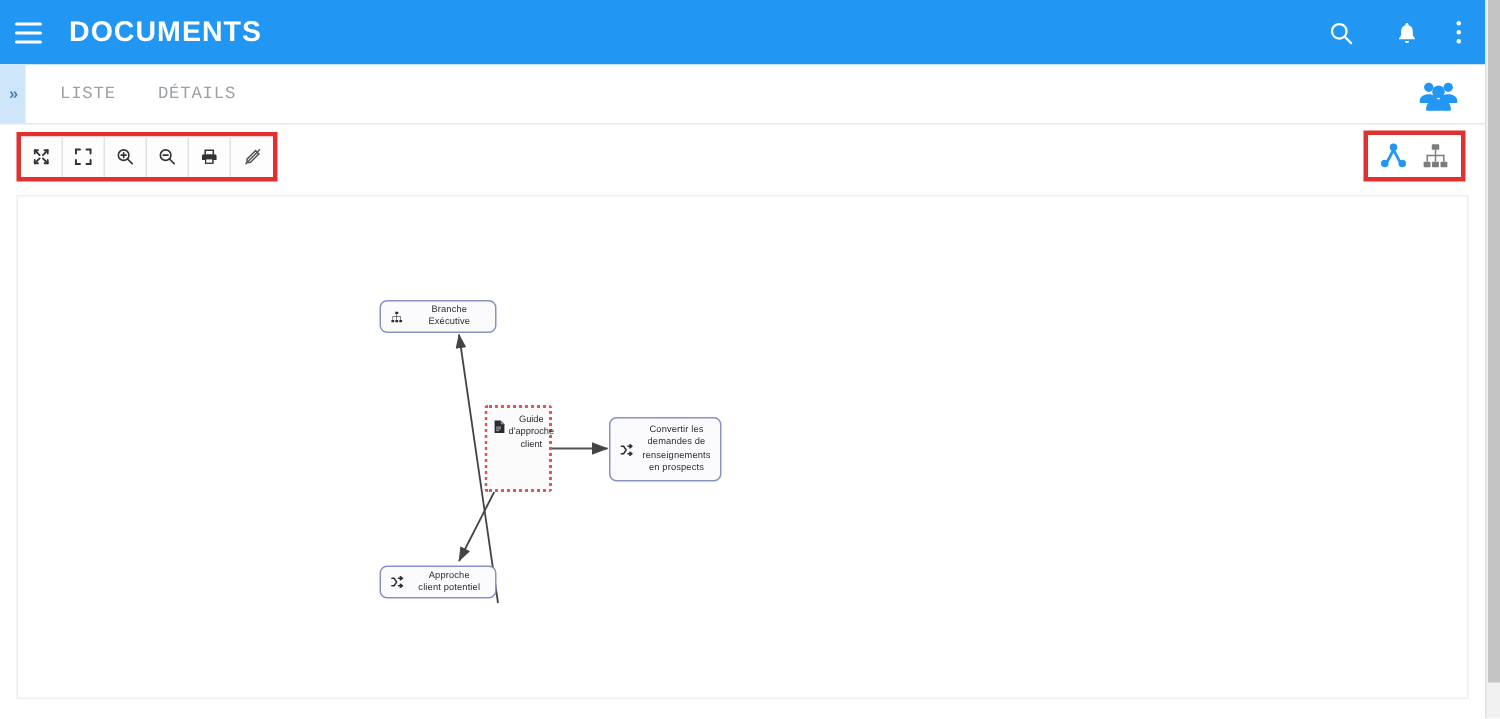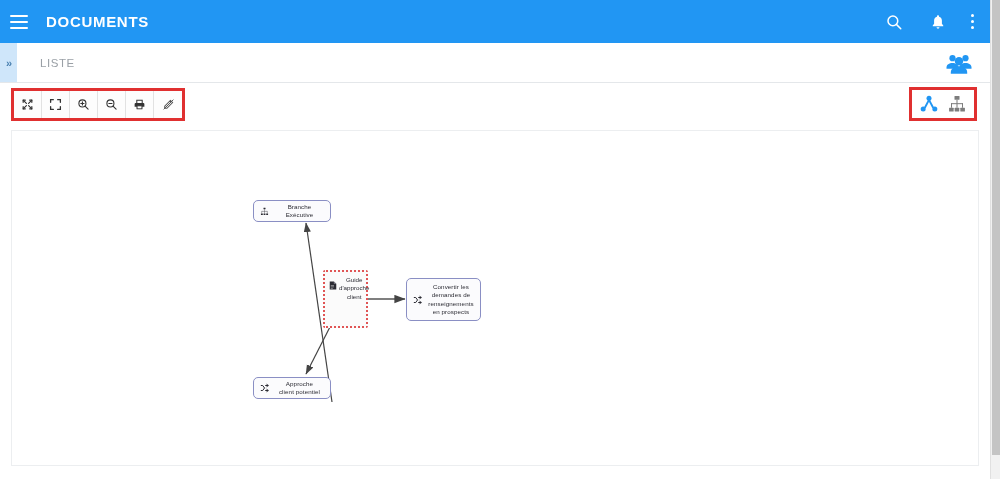--- a/index.html
+++ b/index.html
@@ -18,21 +18,21 @@
     background: #2196f3;
     display: flex; align-items: center;
   }
   .hamburger {
     width: 18px; height: 14px; margin-left: 10px; margin-right: 18px;
     display: flex; flex-direction: column; justify-content: space-between;
     cursor: pointer;
   }
   .hamburger span { display: block; height: 2px; width: 100%; background: #fff; border-radius: 1px; }
   .app-title {
-    color: #ffffff; font-size: 15px; font-weight: bold; letter-spacing: 0.7px;
+    color: #ffffff; font-size: 19px; font-weight: bold; letter-spacing: 0.7px;
   }
   .appbar-right {
     margin-left: auto; display: flex; align-items: center; gap: 22px; margin-right: 16px;
   }
   .appbar-icon { width: 22px; height: 22px; display: flex; align-items: center; justify-content: center; cursor: pointer; }
   .appbar-icon svg { display: block; }
   .dots { display: flex; flex-direction: column; gap: 3px; align-items: center; cursor: pointer; }
   .dots i { display: block; width: 3px; height: 3px; border-radius: 50%; background: #fff; }
 
   
@@ -40,21 +40,21 @@
     position: absolute; top: 43px; left: 0; width: 990px; height: 40px;
     background: #ffffff;
     border-bottom: 1px solid #e4e7ea;
     display: flex; align-items: stretch;
   }
   .collapse-handle {
     width: 17px; background: #cfe6fa; display: flex; align-items: center;
     justify-content: center; color: #4a80b0; font-size: 11px; font-weight: bold;
     cursor: pointer; letter-spacing: -1px;
   }
-  .tabs { display: flex; align-items: stretch; padding-left: 9px; }
+  .tabs { display: flex; align-items: stretch; padding-left: 9px; font-family: Liberation Mono, monospace; }
   .tab {
     padding: 0 14px; display: flex; align-items: center;
     font-size: 11.5px; letter-spacing: 0.55px; color: #9aa0a6;
     cursor: pointer; position: relative; text-transform: uppercase;
   }
   .tab.active { color: #3c4043; }
   .tab.active::after {
     content: ""; position: absolute; left: 0; right: 0; bottom: 0;
     height: 2px; background: #35a2d8;
   }
@@ -172,20 +172,21 @@
           <i></i>
           <i></i>
       </div>
     </div>
   </div>
 
   <div class="tabbar">
     <div class="collapse-handle">»</div>
     <div class="tabs">
       <div class="tab">LISTE</div>
+      <div class="tab">DÉTAILS</div>
     </div>
     <div class="tabbar-right">
       <div class="people-icon">
         <svg width="30" height="22" viewBox="0 0 30 22" fill="#2196f3">
           <circle cx="8.5" cy="6.2" r="3.1"></circle>
           <circle cx="21.5" cy="6.2" r="3.1"></circle>
           <path d="M2.5 15.5c0-3.1 2.7-4.6 6-4.6s6 1.5 6 4.6v1.2h-12z"></path>
           <path d="M15.5 15.5c0-3.1 2.7-4.6 6-4.6s6 1.5 6 4.6v1.2h-12z"></path>
           <circle cx="15" cy="9.2" r="4.2"></circle>
           <path d="M6.8 20.4c0-4.1 3.6-6.2 8.2-6.2s8.2 2.1 8.2 6.2v1.4H6.8z"></path>

